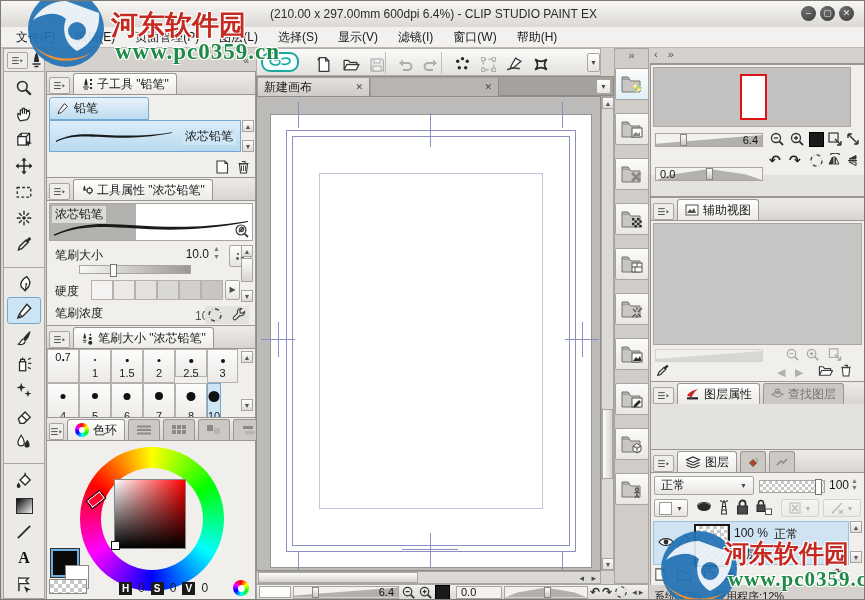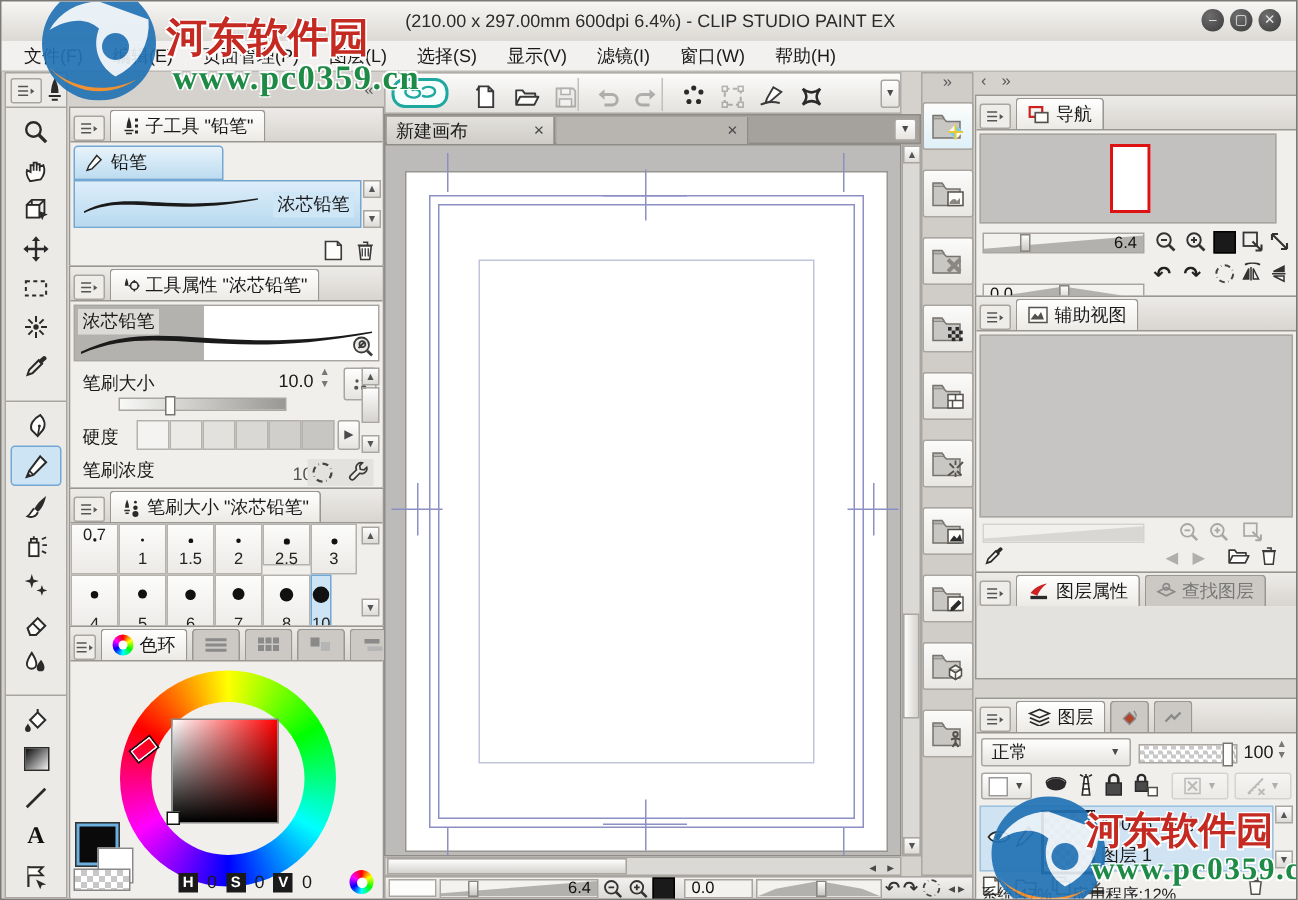--- a/index.html
+++ b/index.html
@@ -763,35 +763,20 @@
         </div>
     </div>
   </div>
 
   <div class="abs" style="left:649px;top:47px;width:215px;height:14px;display:flex;gap:10px;padding-left:4px;color:#555;font-size:11px">
     <span><span>‹</span></span>
     <span><span>»</span></span>
   </div>
 
   <div class="abs panel" style="left:649px;top:62px;width:215px;height:134px">
-    <div class="phead">
-      <span class="pmenu">
-          <svg width="13" height="10" viewBox="0 0 15 12">
-            <path d="M1 2 h8 M1 5.5 h8 M1 9 h8" stroke="#555" stroke-width="1.2"></path>
-            <path d="M11 3.5 l3 2.2 -3 2.2 Z" fill="#555"></path>
-          </svg>
-        </span>
-      <span class="ptab">
-        <svg width="15" height="13" viewBox="0 0 16 14">
-            <rect x="1.5" y="1.5" width="9" height="7" fill="none" stroke="#cc2222" stroke-width="1.6"></rect>
-            <rect x="5.5" y="5.5" width="9" height="7" fill="#fdfdfb" stroke="#55524e" stroke-width="1.2"></rect>
-          </svg>
-        <span>导航</span>
-      </span>
-    </div>
     <div class="pbody" style="height:110px;position:relative">
       <div class="abs" style="left:2px;top:2px;width:198px;height:60px;background:#c2c1bf;border:1px solid #a9a6a1;box-sizing:border-box">
         <div class="abs" style="left:86px;top:6px;width:27px;height:46px;background:#fff;border:2px solid #dd1212;box-sizing:border-box"></div>
       </div>
       <div class="wedge-track abs" style="left:4px;top:68px;width:108px;height:14px">
         <div class="wedge"></div>
           <div class="whandle" style="left:24px"></div>
         <div class="wval" style="right:4px">6.4</div>
       </div>
       <span class="abs" style="left:118px;top:66px">
@@ -929,21 +914,21 @@
       <span class="ptab inactive">
         <svg width="13" height="12" viewBox="0 0 14 13">
             <path d="M1 7 L7 4 L13 7 L7 10 Z" fill="none" stroke="#8a8a8a" stroke-width="1.2"></path>
             <circle cx="7" cy="3.5" r="2.3" fill="none" stroke="#8a8a8a" stroke-width="1.2"></circle>
           </svg>
         <span>查找图层</span>
       </span>
     </div>
   </div>
 
-  <div class="abs panel" style="left:649px;top:464px;width:215px;height:136px">
+  <div class="abs panel" style="left:649px;top:448px;width:215px;height:136px">
     <div class="phead">
       <span class="pmenu">
           <svg width="13" height="10" viewBox="0 0 15 12">
             <path d="M1 2 h8 M1 5.5 h8 M1 9 h8" stroke="#555" stroke-width="1.2"></path>
             <path d="M11 3.5 l3 2.2 -3 2.2 Z" fill="#555"></path>
           </svg>
         </span>
       <span class="ptab">
         <svg width="16" height="12" viewBox="0 0 16 13">
             <path d="M1 4 L8 1 L15 4 L8 7 Z M1 7 L8 10 L15 7 M1 10 L8 13 L15 10" fill="none" stroke="#2a2a2a" stroke-width="1.2"></path>

